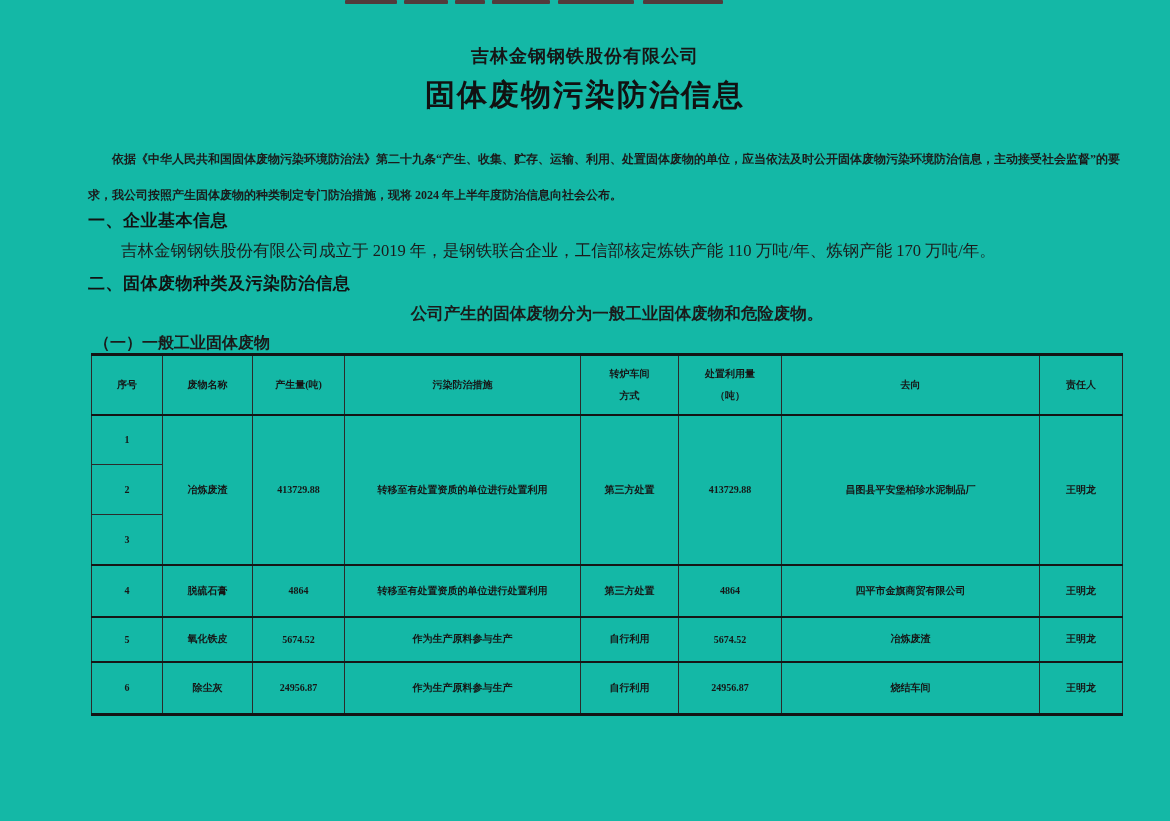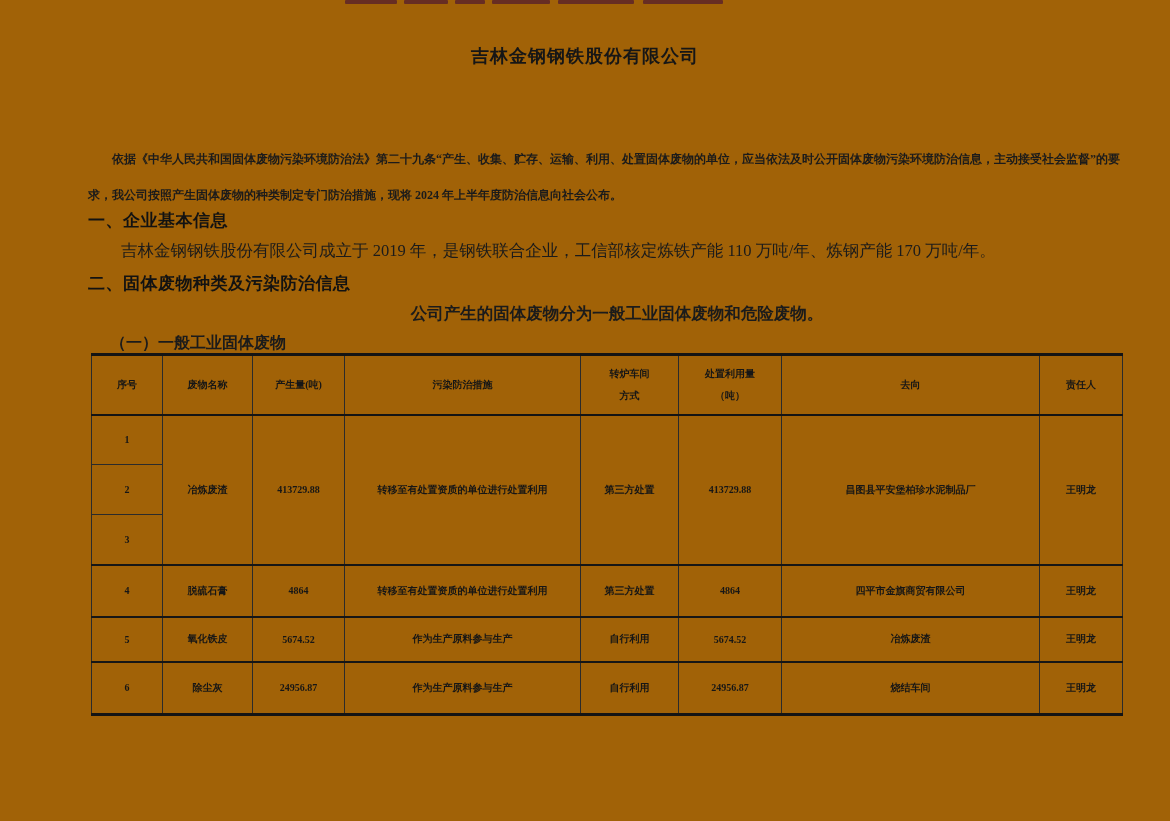--- a/index.html
+++ b/index.html
@@ -1,20 +1,20 @@
 <!DOCTYPE html>
 <html><head>
 <meta charset="utf-8">
 <style>
   * { margin:0; padding:0; box-sizing:border-box; }
   html,body { width:1170px; height:821px; }
   body { background:#ffffff; overflow:hidden; }
   .page {
     position:relative; width:1170px; height:821px;
-    background:#a16207;
+    background:#14b8a6;
     font-family:"Liberation Serif","DejaVu Serif",serif;
     color:#1d1d1d;
   }
   
   .top-artifact { position:absolute; top:0; left:0; width:100%; height:6px; }
   .top-artifact i { position:absolute; top:0; height:4px; background:#5d2528; opacity:.85; border-radius:1px; }
 
   .doc-header { position:absolute; top:44px; left:0; width:100%; text-align:center; }
   .company-name {
     font-family:"Liberation Sans","DejaVu Sans",sans-serif;
@@ -34,21 +34,21 @@
     position:absolute; left:88px;
     font-family:"Liberation Sans","DejaVu Sans",sans-serif;
     font-size:17px; font-weight:700; color:#121212; letter-spacing:.5px;text-align:right;
   }
   .sec1-heading { top:209px; }
   .sec1-body   { position:absolute; top:240px; left:88px; width:1032px;
                  font-size:16.5px; font-weight:400; text-indent:2em; color:#1b1b1b; }
   .sec2-heading { top:272px; }
   .sec2-body   { position:absolute; top:303px; left:101px; width:1032px;
                  font-size:16.5px; font-weight:600; color:#1b1b1b;text-align:center; }
-  .sub-heading { position:absolute; top:333px; left:110px; font-size:16px;
+  .sub-heading { position:absolute; top:333px; left:94px; font-size:16px;
                  font-weight:600; color:#1b1b1b; }
 
   table.waste {
     position:absolute; top:353px; left:91px; width:1031px;
     border-collapse:collapse; table-layout:fixed;
     border-top:3px solid #141414; border-bottom:3px solid #141414;
     border-left:1px solid #2b2b2b; border-right:1px solid #2b2b2b;
     font-size:10px; color:#161616;
   }
   .waste th, .waste td {
@@ -75,20 +75,21 @@
     <i style="left:345px;width:52px"></i>
     <i style="left:404px;width:44px"></i>
     <i style="left:455px;width:30px"></i>
     <i style="left:492px;width:58px"></i>
     <i style="left:558px;width:76px"></i>
     <i style="left:643px;width:80px"></i>
   </div>
 
   <div class="doc-header">
     <div class="company-name">吉林金钢钢铁股份有限公司</div>
+    <div class="doc-title">固体废物污染防治信息</div>
   </div>
 
   <p class="intro">依据《中华人民共和国固体废物污染环境防治法》第二十九条“产生、收集、贮存、运输、利用、处置固体废物的单位，应当依法及时公开固体废物污染环境防治信息，主动接受社会监督”的要求，我公司按照产生固体废物的种类制定专门防治措施，现将 2024 年上半年度防治信息向社会公布。</p>
 
   <div class="sec-heading sec1-heading">一、企业基本信息</div>
   <p class="sec1-body">吉林金钢钢铁股份有限公司成立于 2019 年，是钢铁联合企业，工信部核定炼铁产能 110 万吨/年、炼钢产能 170 万吨/年。</p>
 
   <div class="sec-heading sec2-heading">二、固体废物种类及污染防治信息</div>
   <p class="sec2-body">公司产生的固体废物分为一般工业固体废物和危险废物。</p>
   <div class="sub-heading">（一）一般工业固体废物</div>

